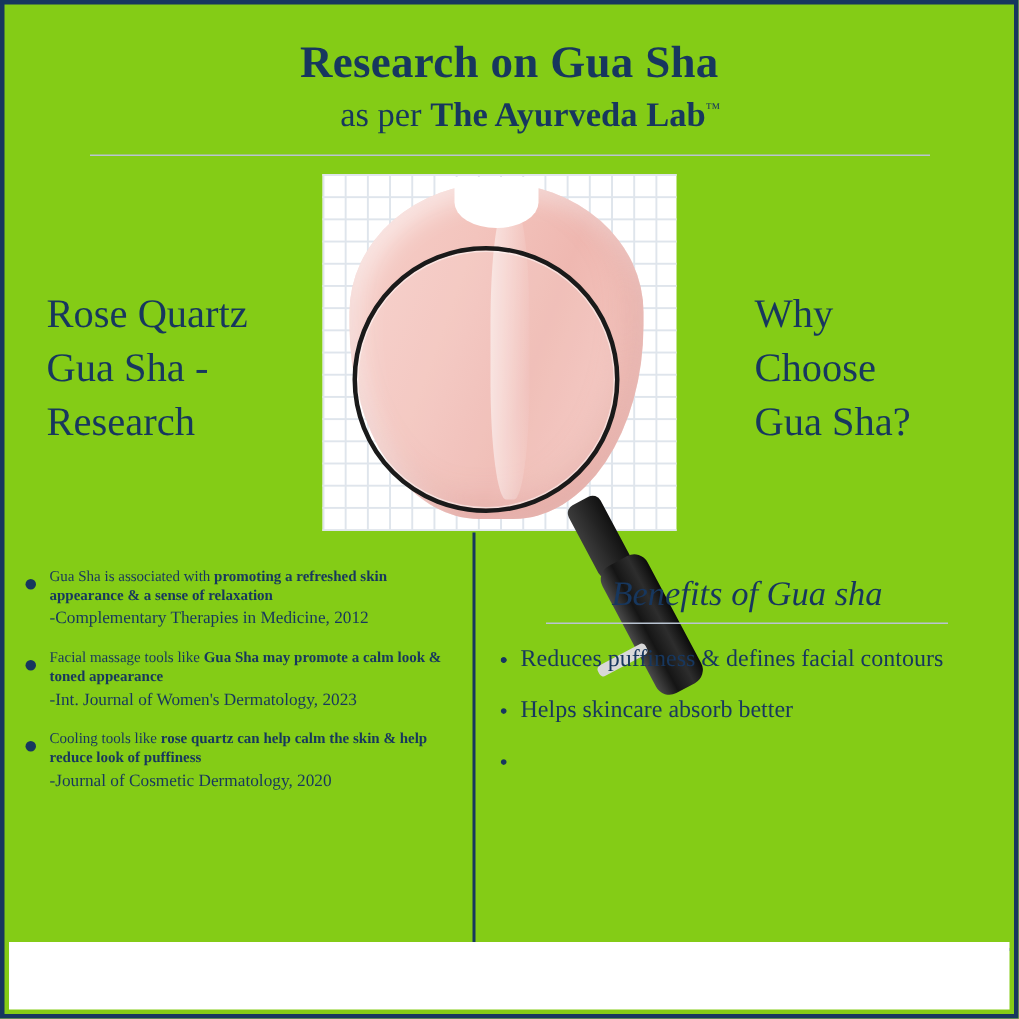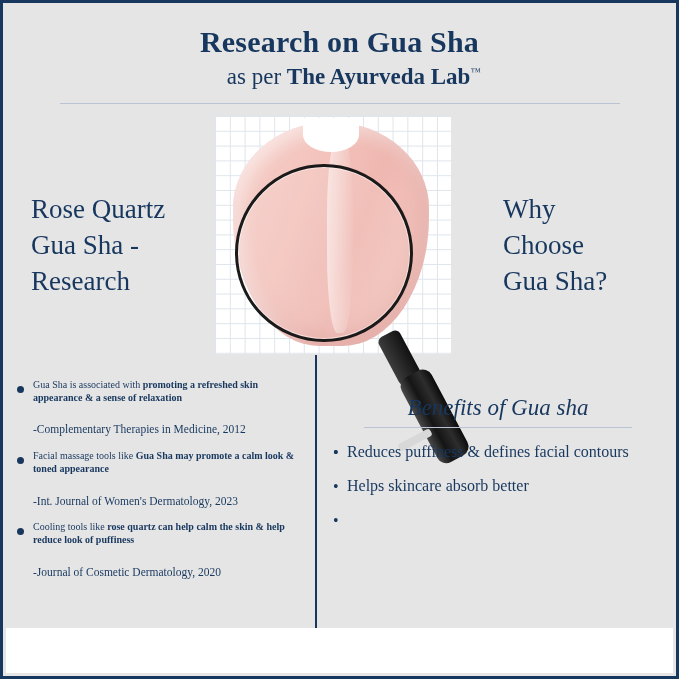--- a/index.html
+++ b/index.html
@@ -13,21 +13,21 @@
     font-family: "Liberation Serif", serif;
     color: #16355c;
     overflow: hidden;
   }
   .page {
     position: relative;
     width: 679px;
     height: 679px;
     box-sizing: border-box;
     border: 3px solid #17375e;
-    background: #e5e5e5;
+    background: #84cc16;
   }
 
   
   .header {
     padding-top: 22px;
     text-align: center;
   }
   .title-1 {
     font-size: 30px;
     font-weight: bold;
@@ -193,21 +193,21 @@
   }
   .col-left {
     position: absolute;
     left: 14px;
     top: 6px;
     width: 290px;
   }
   .col-right {
     position: absolute;
     left: 330px;
-    top: 20px;
+    top: 8px;
     width: 330px;
   }
 
   .research-item {
     position: relative;
     padding-left: 16px;
     margin-bottom: 13px;
   }
   .research-item .dot {
     position: absolute;
@@ -222,21 +222,21 @@
     font-size: 10px;
     line-height: 1.27;
     color: #17375e;
   }
   .research-text .b {
     font-weight: bold;
   }
   .citation {
     font-size: 11.5px;
     color: #17375e;
-    margin-top: 19px;
+    margin-top: 2px;
     line-height: 1.2;
   }
 
   .benefits-title {
     font-size: 23px;
     font-style: italic;
     text-align: center;
     color: #17375e;
     margin: 2px 0 6px 0;
   }

